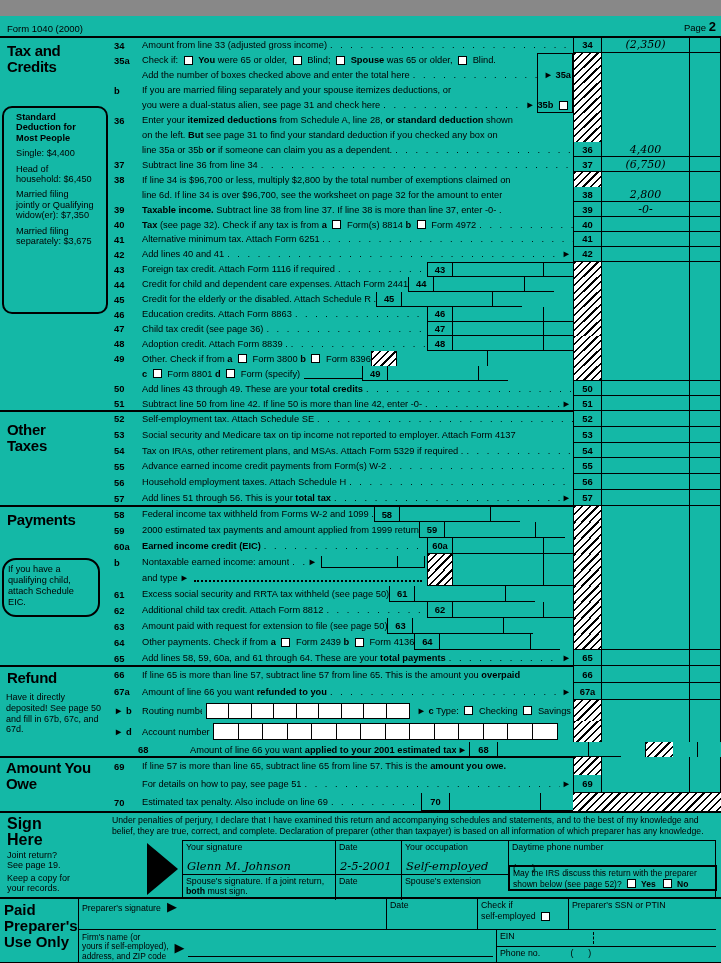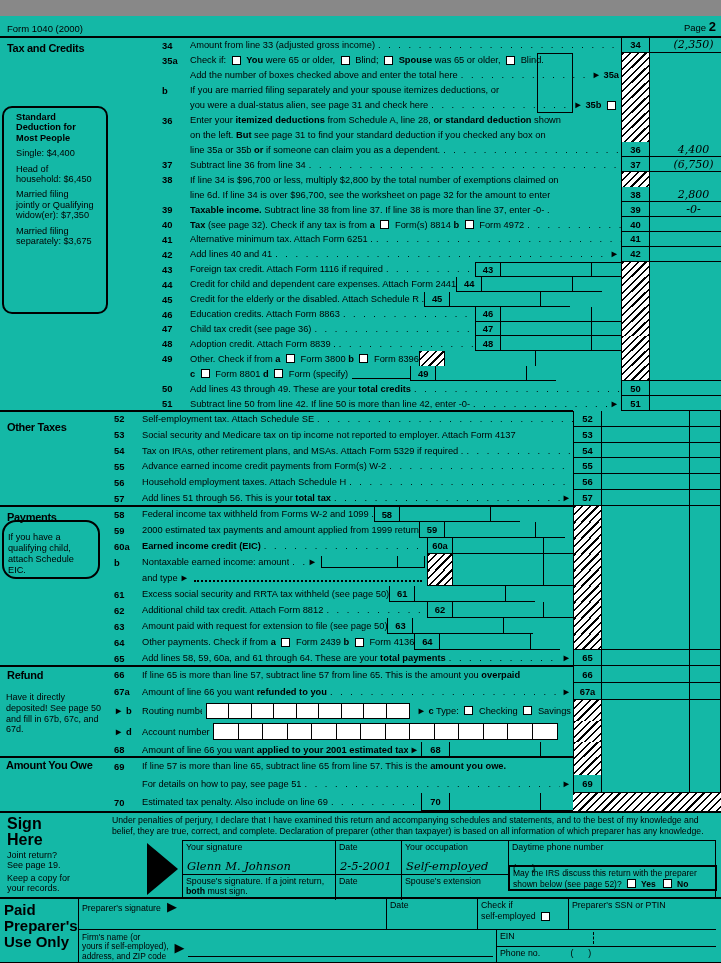--- a/index.html
+++ b/index.html
@@ -43,29 +43,29 @@
   .amtbox{width:104px;height:12px;border:1.4px solid #000;border-top:none;position:relative;margin:0 2px;align-self:center}
   .amtbox::after{content:"";position:absolute;right:26px;top:0;bottom:0;border-left:1.4px solid #000}
   .dotfill{flex:1 1 0;border-bottom:2px dotted #000;height:8px;margin:0 5px 0 3px}
   .uline{display:inline-block;width:58px;border-bottom:1.4px solid #000;height:10px;margin-left:4px}
   .tailbox{display:flex;height:100%;margin-left:auto}
   .tb-no{width:28px;border-left:1.4px solid #000;border-bottom:1.4px solid #000;font-weight:bold;font-size:9.4px;display:flex;align-items:center;justify-content:center}
   .tb-amt{width:91px;border-left:1.4px solid #000;border-bottom:1.4px solid #000}
   .tb-c{width:33px;border-left:1.4px solid #000;border-bottom:1.4px solid #000}
   
   .ov{position:absolute;z-index:5}
-  .t-big{font-weight:bold;font-size:11px;line-height:1.04;letter-spacing:-0.3px}
+  .t-big{font-weight:bold;font-size:15px;line-height:1.04;letter-spacing:-0.3px}
   #sb-tax{left:7px;top:27px;width:80px}
   #sb-std{left:2px;top:90px;width:106px;height:208px;border:2px solid #000;border-radius:10px;
           padding:4px 12px;font-size:9.2px;line-height:1.13}
   #sb-std .ttl{font-weight:bold}
   #sb-std .itm{margin-top:5px}
   #sb-ot{left:7px;top:406px;width:60px}
   #sb-pay{left:7px;top:496px;width:90px}
-  #sb-eic{left:2px;top:504px;width:98px;height:59px;border:2px solid #000;border-radius:14px;padding:10px 4px;font-size:9.2px;line-height:1.18}
+  #sb-eic{left:2px;top:542px;width:98px;height:59px;border:2px solid #000;border-radius:14px;padding:4px 4px;font-size:9.2px;line-height:1.18}
   #sb-ref{left:7px;top:654px;width:80px}
   #sb-refnote{left:6px;top:676px;width:102px;font-size:9px;line-height:1.2}
   #sb-owe{left:6px;top:744px;width:90px}
   #box35a{left:537px;top:37px;width:36px;height:60px;border:1.8px solid #000}
   
   .sign{position:relative;height:86px;border-top:2.7px solid #000}
   #sh-title{position:absolute;left:7px;top:3px;font-size:16px;font-weight:bold;line-height:1.02;width:52px}
   .sh-note{position:absolute;left:7px;width:64px;font-size:9px;line-height:1.16}
   #sh-arrow{position:absolute;left:147px;top:30px;width:0;height:0;
             border-top:26px solid transparent;border-bottom:26px solid transparent;border-left:31px solid #000}
@@ -96,21 +96,21 @@
 <div class="page">
 
   <div class="hdr">
     <span>Form 1040 (2000)</span>
     <span class="pg">
       <span>Page</span> <b>2</b>
     </span>
   </div>
 
   <div class="fbody" id="form-body">
-      <div class="sec" style="height: 373px; padding-left: 48px;">
+      <div class="sec" style="height: 373px;">
         <div class="row">
           <div class="c-side"></div>
           <div class="c-no">34</div>
           <div class="c-desc">
             <span class="lbl">Amount from line 33 (adjusted gross income)</span>
             <span class="dots">. . . . . . . . . . . . . . . . . . . . . . . . . . . . . . . . . . . . . . . . . . . . . . . . . . . . . . . .</span>
           </div>
           <div class="rno bb">34</div>
           <div class="ramt bb val">(2,350)</div>
           <div class="rcents bb"></div>
@@ -668,21 +668,21 @@
               <span class="rbox sm"></span>
               <span class="rbox sm"></span>
               <span class="rbox sm"></span>
               <span class="rbox sm"></span>
             </span>
           </div>
           <div class="rno hatch"></div>
           <div class="ramt"></div>
           <div class="rcents"></div>
         </div>
-        <div class="row" style="flex: 0 0 15px;">
+        <div class="row" style="flex: 0 0 15px; gap: 24px;">
           <div class="c-side"></div>
           <div class="c-no">68</div>
           <div class="c-desc">
             <span class="lbl">Amount of line 66 you want <b>applied to your 2001 estimated tax</b></span>
             <span class="tail">►</span>
             <span class="tailbox">
               <span class="tb-no">68</span>
               <span class="tb-amt"></span>
               <span class="tb-c"></span>
             </span>

